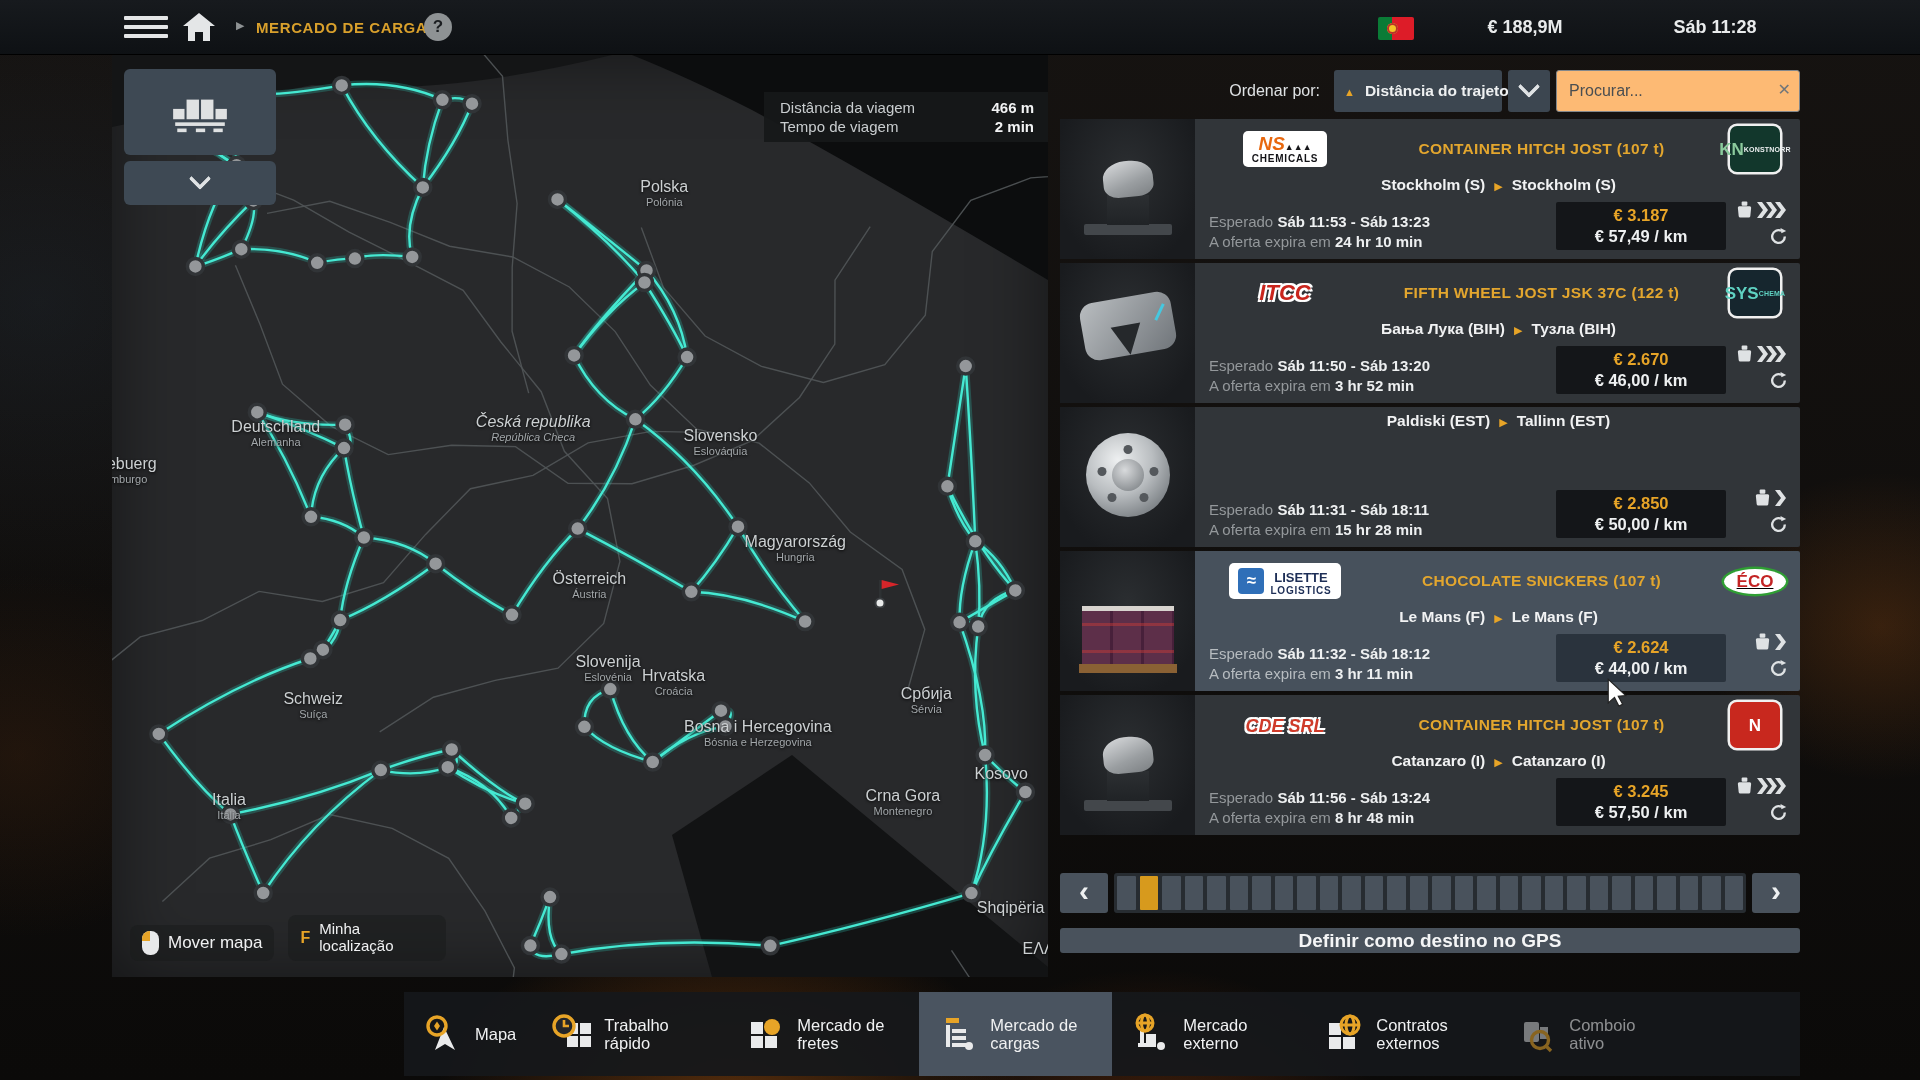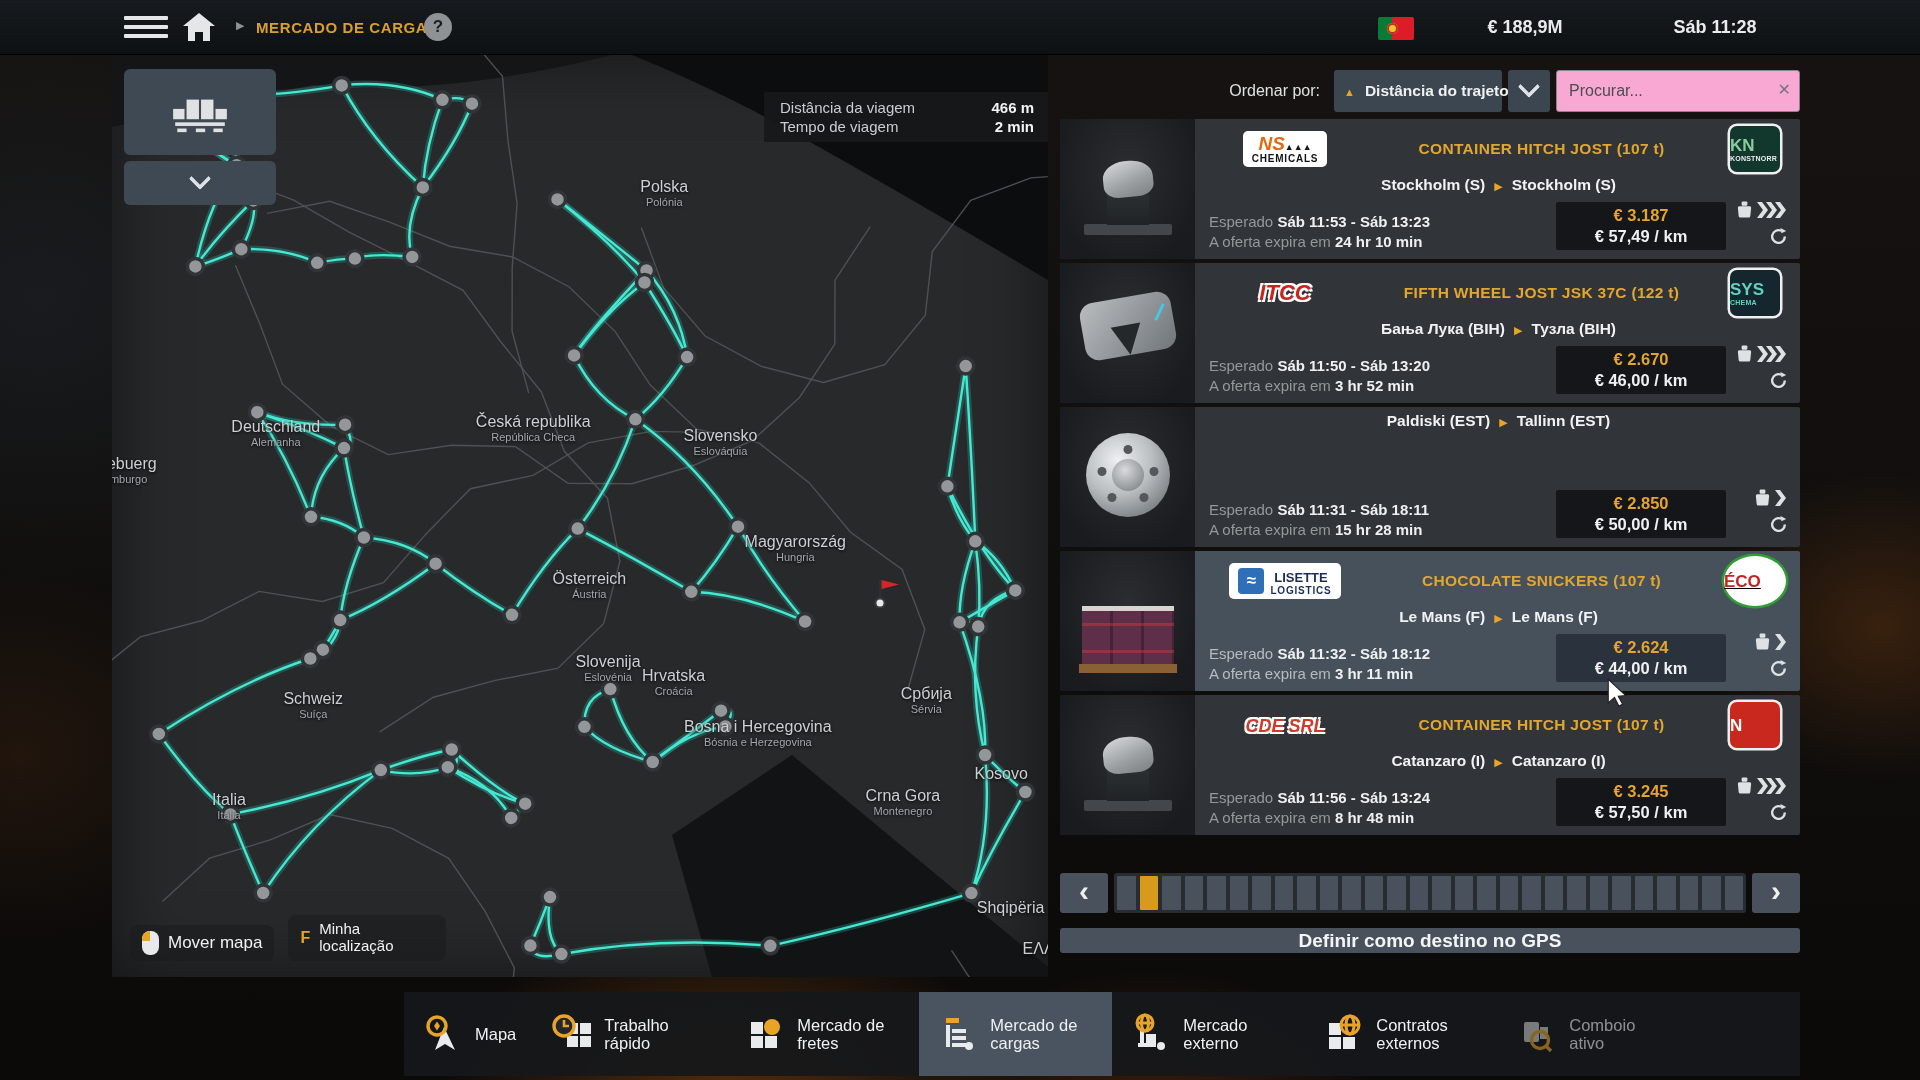--- a/index.html
+++ b/index.html
@@ -72,21 +72,21 @@
   .right-panel { position:absolute; left:1060px; top:55px; width:740px; height:922px; }
   .toolbar { position:absolute; left:0; top:15px; width:740px; height:42px;
     display:flex; justify-content:flex-end; align-items:center; gap:6px; }
   .sort-label { color:#dfe2e4; font-size:16px; margin-right:8px; }
   .sort-select { width:168px; height:42px; background:#3c4650; border-radius:3px;
     display:flex; align-items:center; gap:10px; padding:0 10px; cursor:pointer; }
   .sort-dir::before { content:"▲"; color:#e7a427; font-size:11px; }
   .sort-value { color:#eef0f1; font-size:15.5px; font-weight:600; white-space:nowrap; }
   .sort-expand { width:42px; height:42px; background:#3c4650; border-radius:3px;
     display:flex; align-items:center; justify-content:center; cursor:pointer; }
-  .search-box { position:relative; width:244px; height:42px; background:#f9a8d4;
+  .search-box { position:relative; width:244px; height:42px; background:#fdba74;
     border-radius:3px; border:1px solid #83878a; }
   .search-input { width:100%; height:100%; background:transparent; border:none; outline:none;
     font-family:inherit; font-size:16px; color:#2e3133; padding:0 30px 0 12px; }
   .search-input::placeholder { color:#4a4e51; opacity:1; }
   .clear-x { position:absolute; right:8px; top:9px; color:#70767a; font-size:16px; cursor:pointer; }
   .clear-x::before { content:"✕"; }
 
   
   .job-list { position:absolute; left:0; top:64px; width:740px;
     display:flex; flex-direction:column; gap:4px; }
@@ -118,23 +118,23 @@
 
   
   .logo-chip { display:flex; align-items:center; gap:6px; padding:3px 9px; border-radius:5px; }
   .logo-lines { display:flex; flex-direction:column; align-items:center; line-height:1; }
   .logo-chip .l1 { font-weight:800; font-style:italic; font-size:19px; white-space:nowrap; }
   .logo-chip.upright .l1 { font-style:normal; }
   .logo-chip .l2 { font-size:10px; font-weight:800; letter-spacing:.8px; font-style:normal; margin-top:1px; }
   .logo-chip.outlined .l1 span { text-shadow:-2px -2px 0 #fff,2px -2px 0 #fff,-2px 2px 0 #fff,2px 2px 0 #fff,0 0 2px #fff; }
   .logo-icon { width:26px; height:26px; border-radius:4px; color:#fff; font-size:17px; font-weight:800;
     display:flex; align-items:center; justify-content:center; }
-  .dest-chip { width:50px; height:46px; border-radius:7px; display:flex; flex-direction:column;
-    justify-content:center; line-height:1; }
-  .dest-chip.oval { width:62px; height:50px; border-radius:50%;text-decoration:underline; }
+  .dest-chip { width:50px; height:46px; border-radius:7px; display:flex; flex-direction:row;
+    align-items:center; justify-content:center; line-height:1; }
+  .dest-chip.oval { width:62px; height:25px; border-radius:50%;text-decoration:underline; }
   .dest-text { font-size:17px; font-weight:800; }
   .dest-sub { font-size:7px; font-weight:700; margin-top:1px; letter-spacing:.2px; }
   .dest-dot { width:20px; height:20px; border-radius:50%; margin-bottom:2px; }
 
   
   .pagination { position:absolute; left:0; top:818px; width:740px; height:40px; display:flex; gap:6px; }
   .pg-btn { width:48px; height:40px; background:#49525c; border-radius:3px; color:#eef0f1;
     display:flex; align-items:center; justify-content:center; font-size:20px; font-weight:800; cursor:pointer; }
   .pg-btn.prev::before { content:"‹"; font-size:30px; margin-top:-4px; }
   .pg-btn.next::before { content:"›"; font-size:30px; margin-top:-4px; }
@@ -464,21 +464,21 @@
       <div class="map-label" style="left: 59%; top: 15%;">
         <div class="c-name">Polska</div>
         <div class="c-sub">Polónia</div>
       </div>
 
       <div class="map-label" style="left: 17.5%; top: 41%;">
         <div class="c-name">Deutschland</div>
         <div class="c-sub">Alemanha</div>
       </div>
 
-      <div class="map-label" style="left: 45%; top: 40.5%;">
+      <div class="map-label" style="left: 45%; top: 40.5%; font-style: italic;">
         <div class="c-name">Česká republika</div>
         <div class="c-sub">República Checa</div>
       </div>
 
       <div class="map-label" style="left: 65%; top: 42%;">
         <div class="c-name">Slovensko</div>
         <div class="c-sub">Eslováquia</div>
       </div>
 
       <div class="map-label" style="left: 73%; top: 53.5%;">

